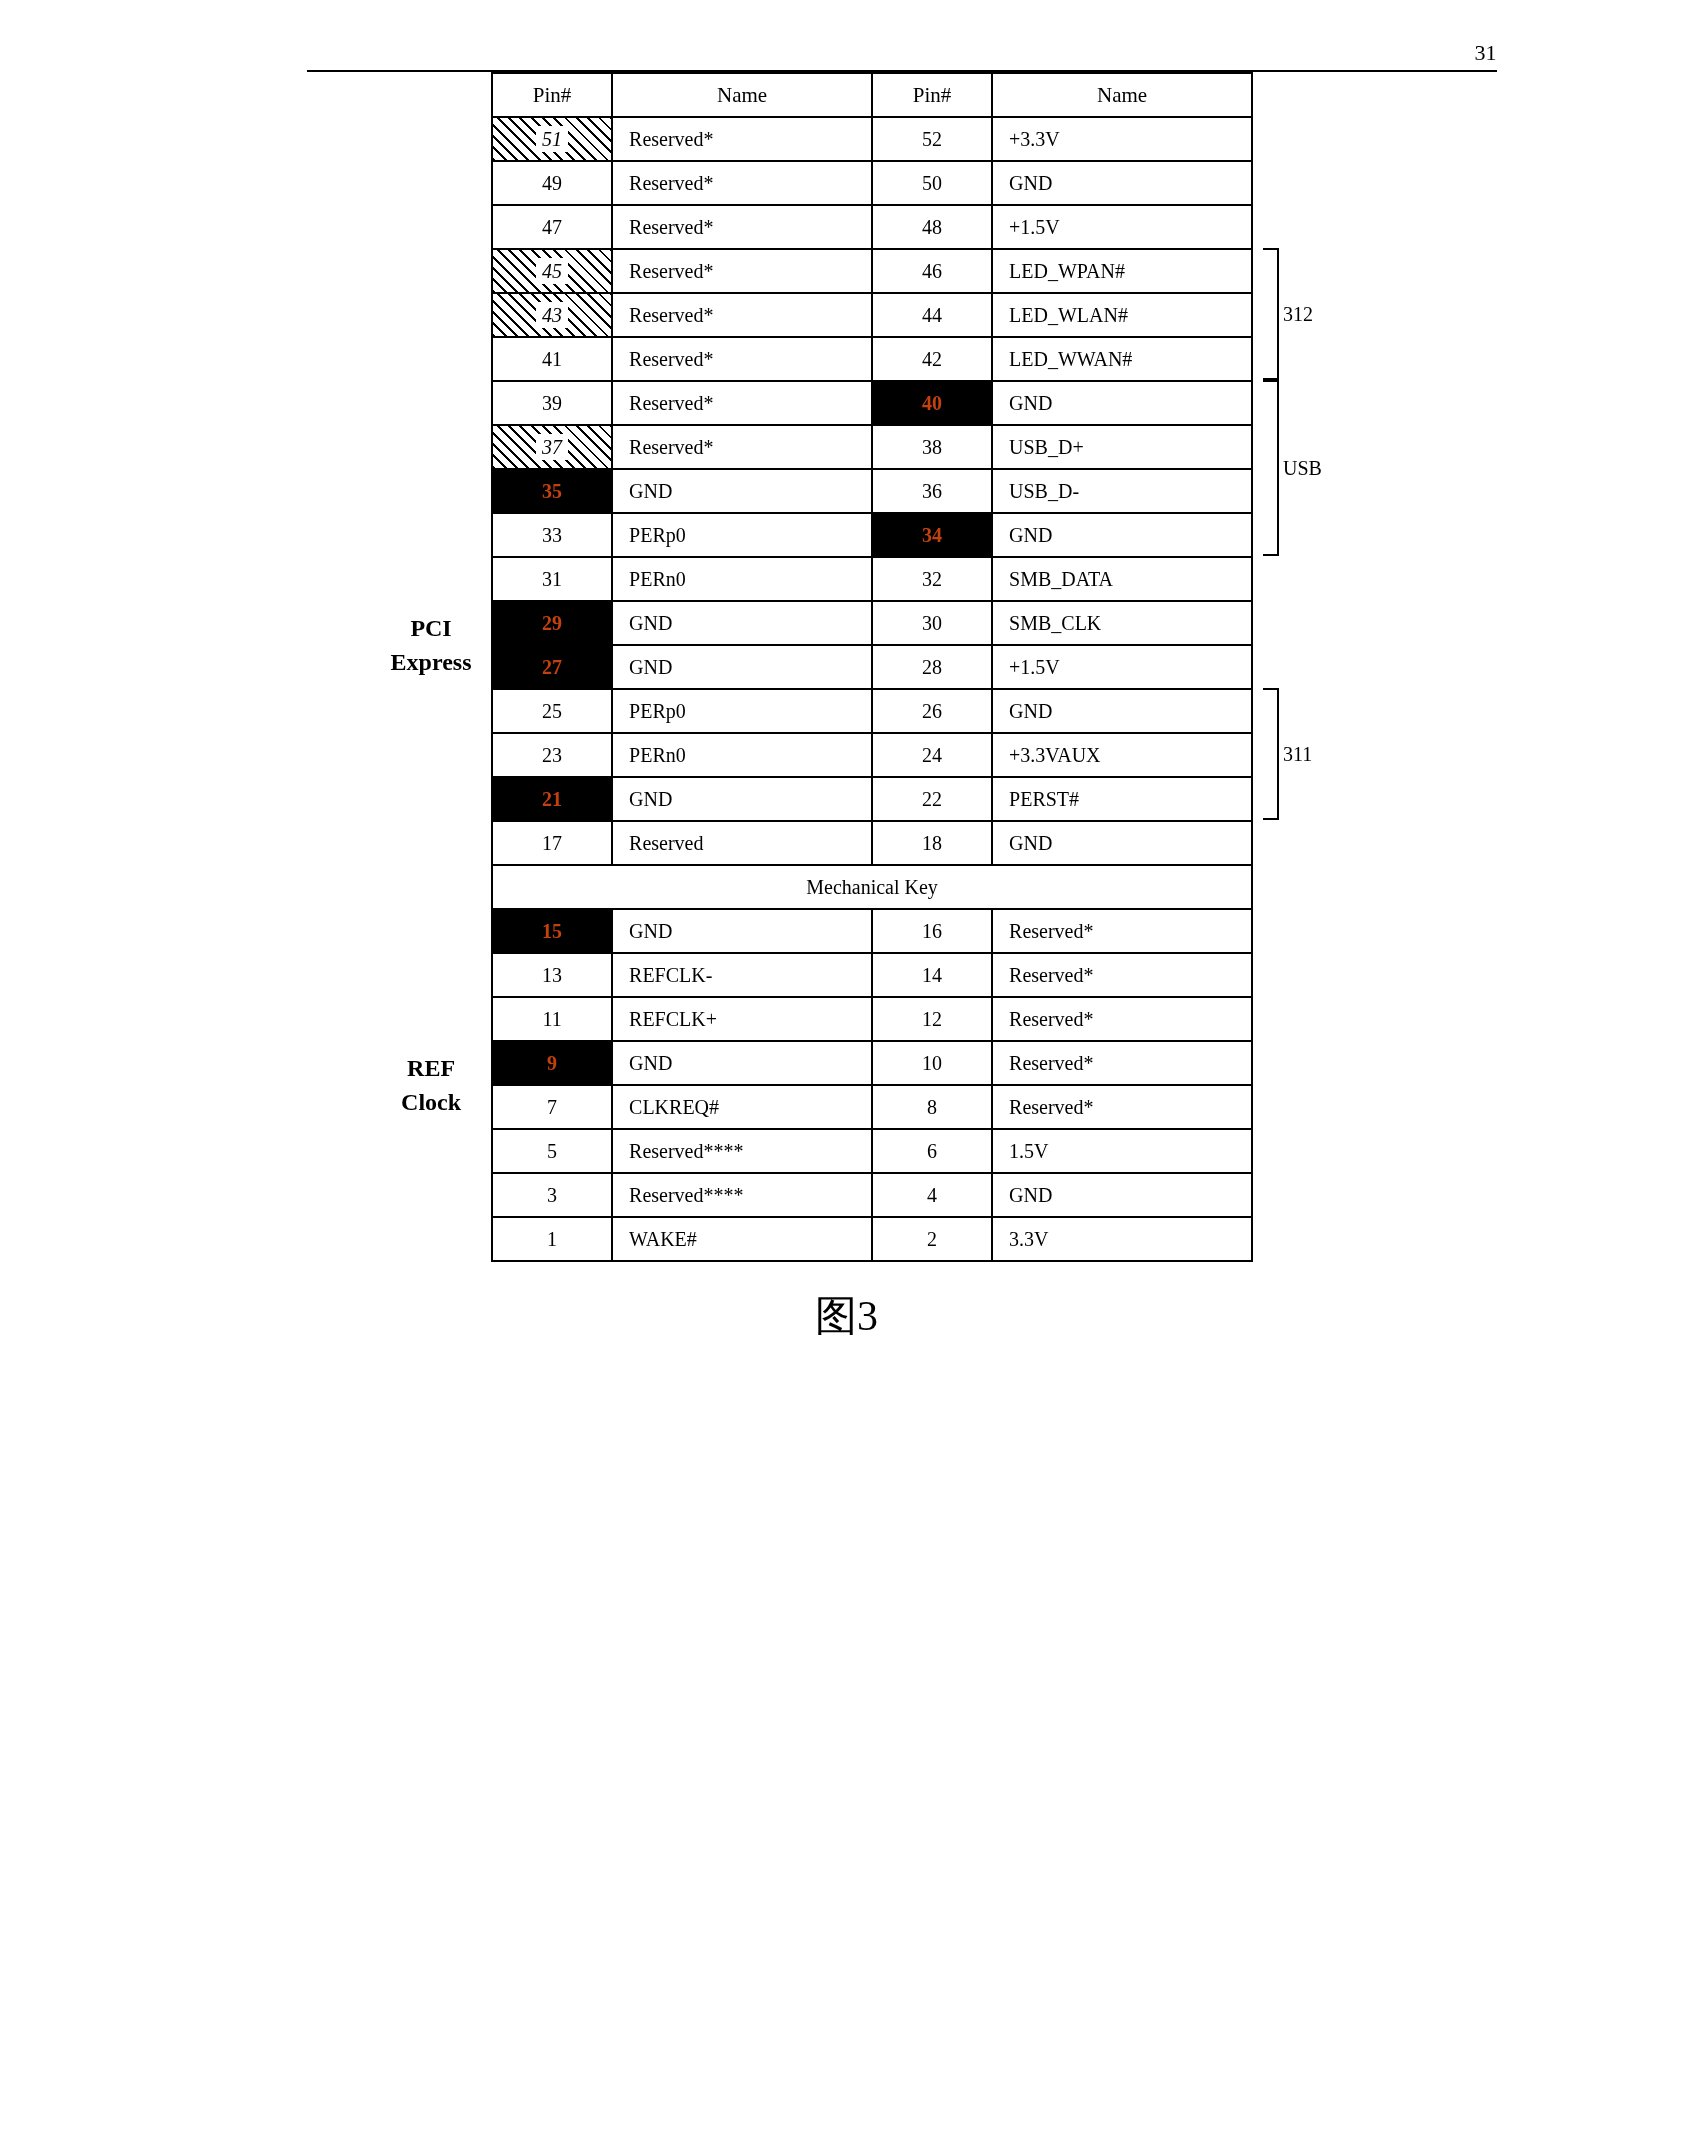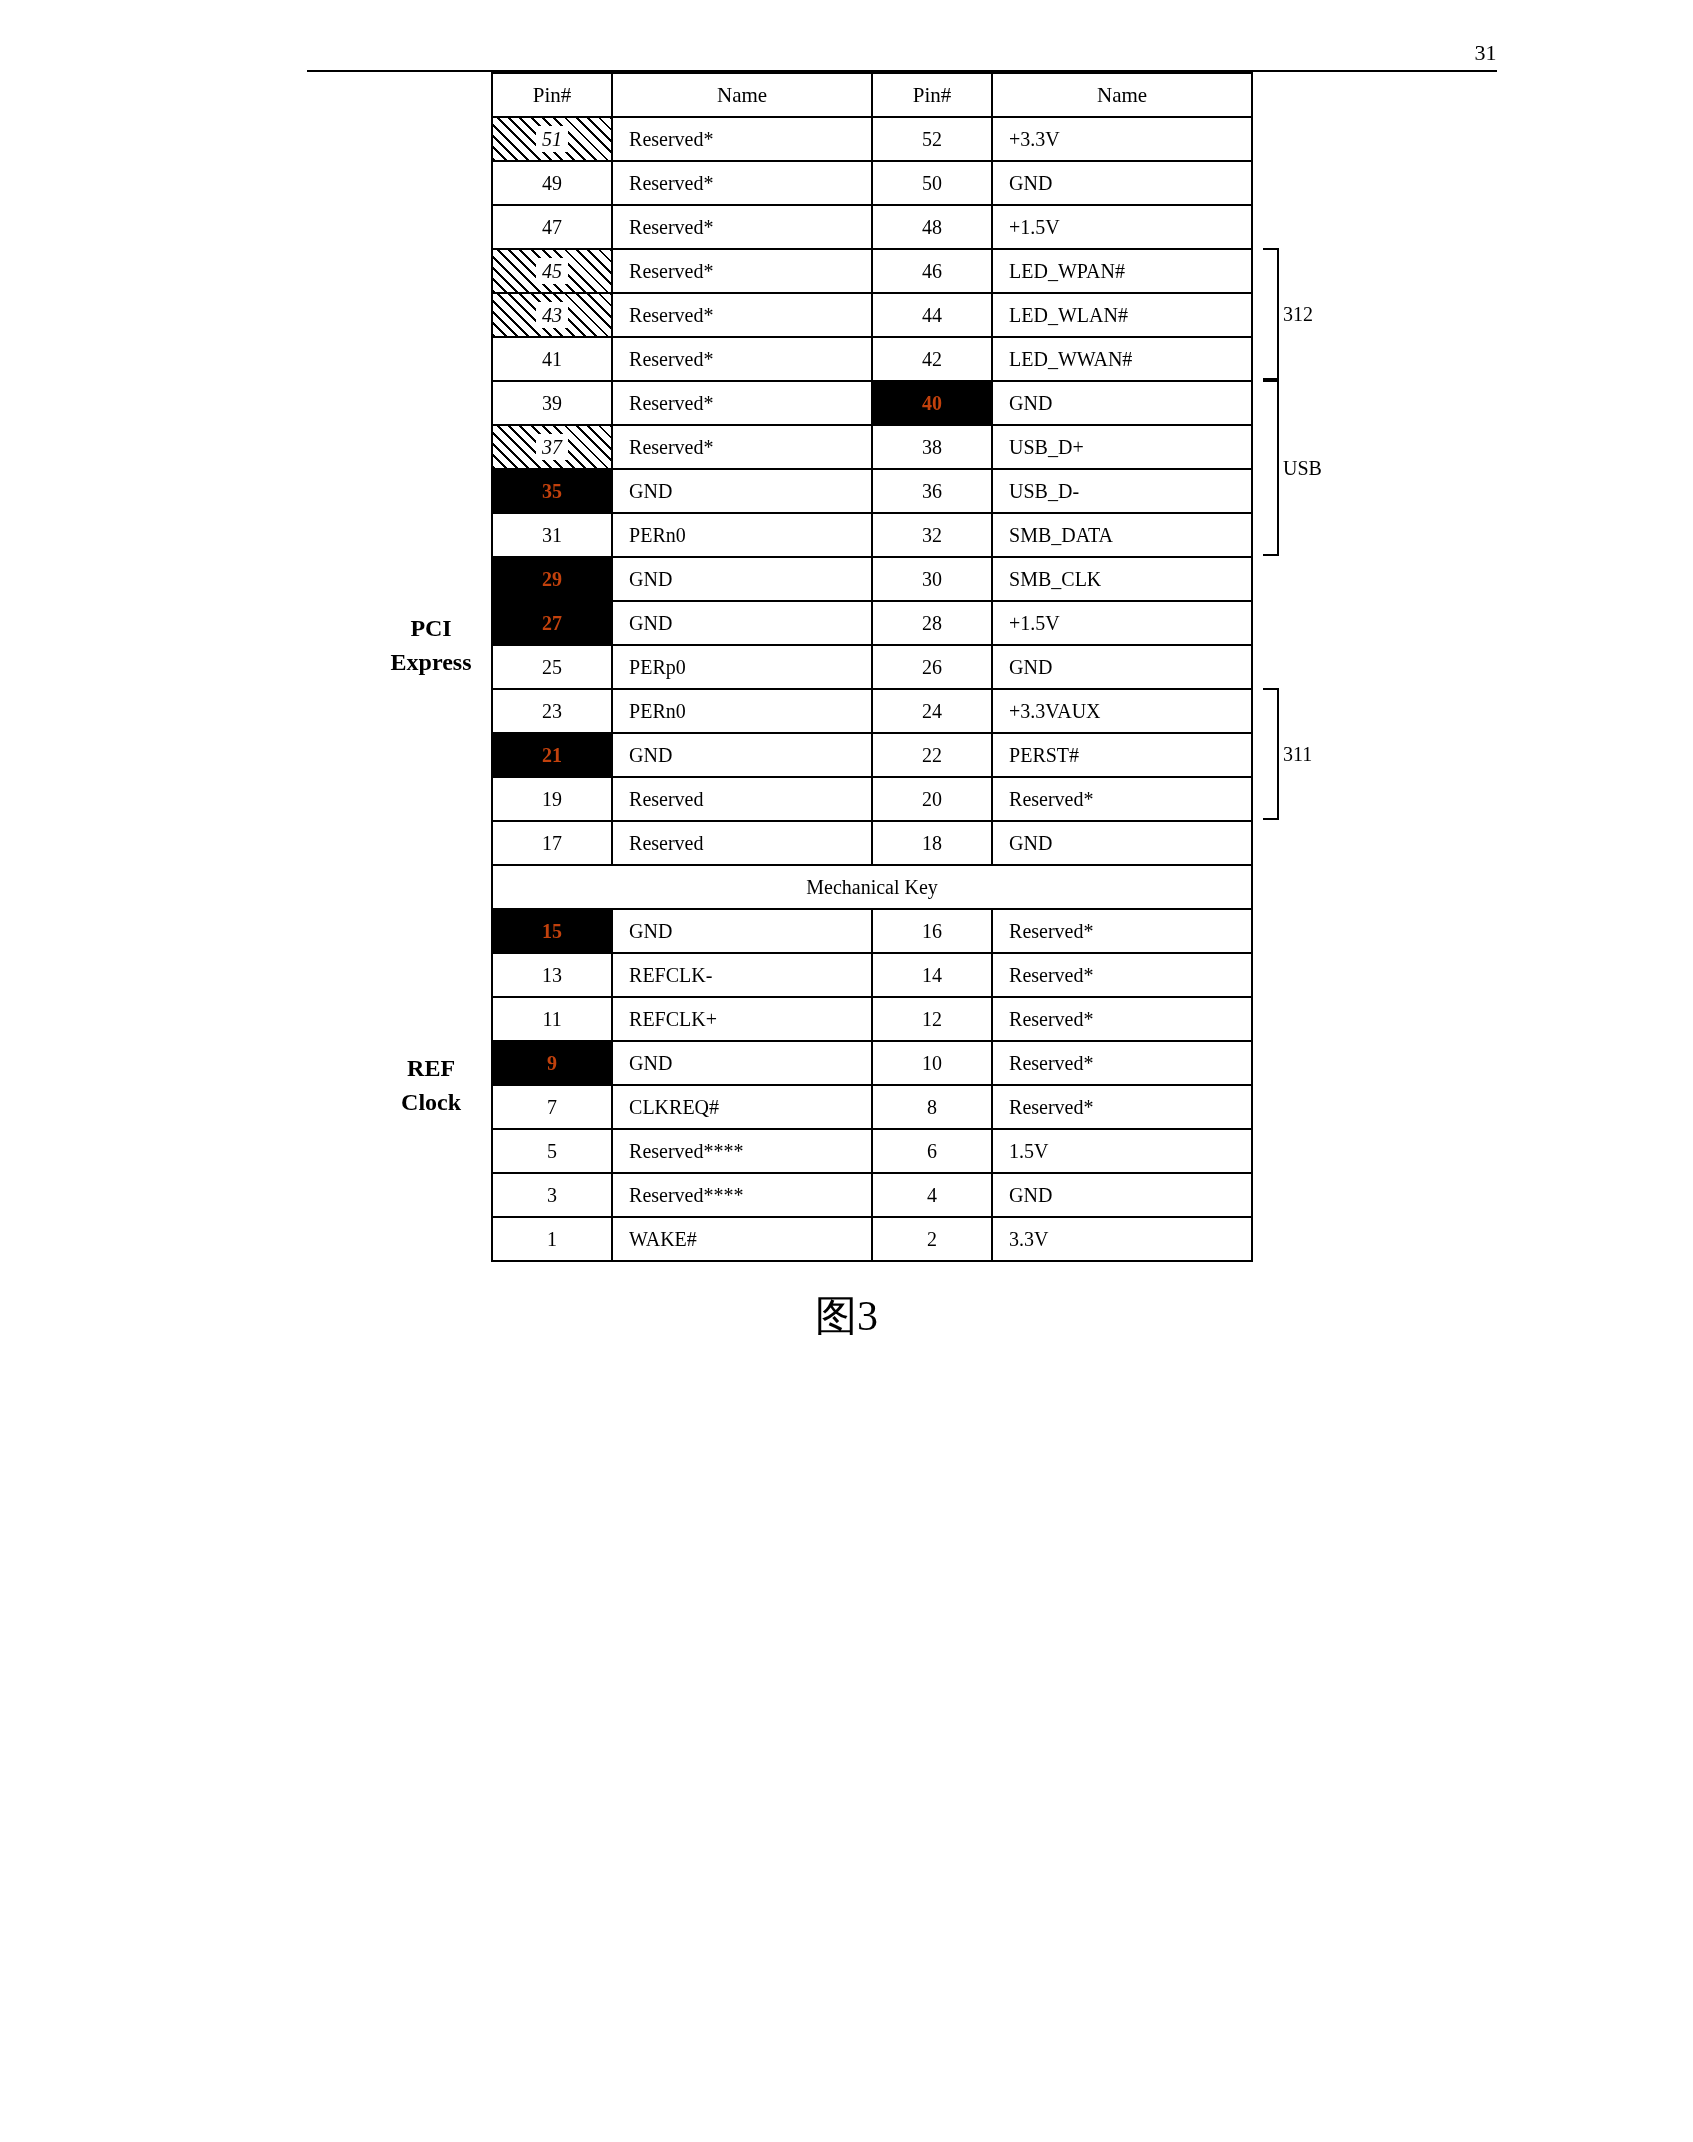--- a/index.html
+++ b/index.html
@@ -229,20 +229,26 @@
               <td>38</td>
               <td class="name-cell">USB_D+</td>
             </tr>
             <tr>
               <td class="black-cell">35</td>
               <td class="name-cell">GND</td>
               <td>36</td>
               <td class="name-cell">USB_D-</td>
             </tr>
             <tr>
+              <td>33</td>
+              <td class="name-cell">PERp0</td>
+              <td class="black-cell">34</td>
+              <td class="name-cell">GND</td>
+            </tr>
+            <tr>
               <td>31</td>
               <td class="name-cell">PERn0</td>
               <td>32</td>
               <td class="name-cell">SMB_DATA</td>
             </tr>
             <tr>
               <td class="black-cell">29</td>
               <td class="name-cell">GND</td>
               <td>30</td>
               <td class="name-cell">SMB_CLK</td>
@@ -263,26 +269,20 @@
               <td>23</td>
               <td class="name-cell">PERn0</td>
               <td>24</td>
               <td class="name-cell">+3.3VAUX</td>
             </tr>
             <tr>
               <td class="black-cell">21</td>
               <td class="name-cell">GND</td>
               <td>22</td>
               <td class="name-cell">PERST#</td>
-            </tr>
-            <tr>
-              <td>19</td>
-              <td class="name-cell">Reserved</td>
-              <td>20</td>
-              <td class="name-cell">Reserved*</td>
             </tr>
             <tr>
               <td>17</td>
               <td class="name-cell">Reserved</td>
               <td>18</td>
               <td class="name-cell">GND</td>
             </tr>
             <tr class="mechanical-key-row">
               <td colspan="4">Mechanical Key</td>
             </tr>

